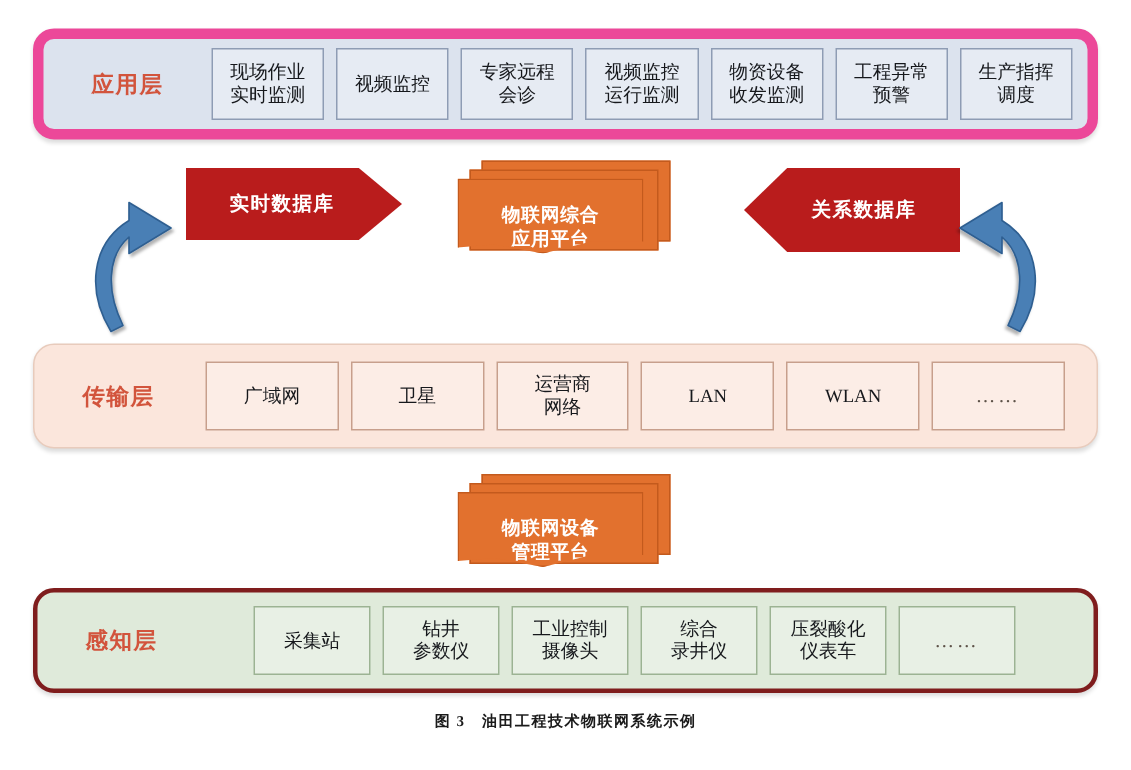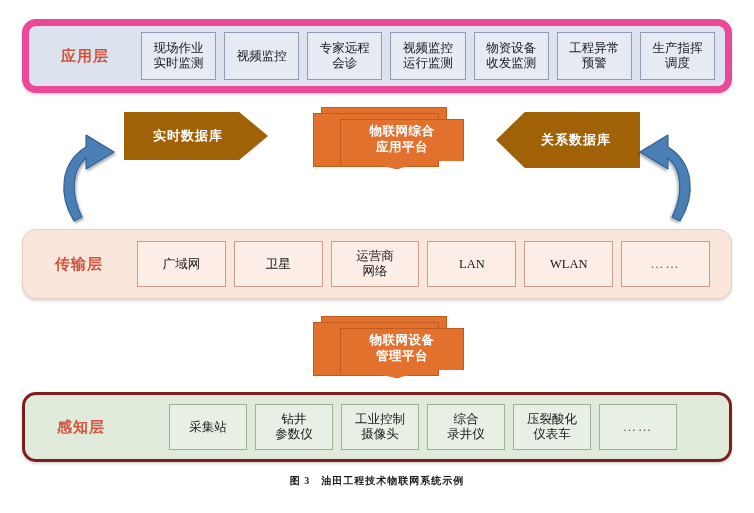--- a/index.html
+++ b/index.html
@@ -118,21 +118,21 @@
 
   .chev {
     position: absolute;
     display: flex;
     align-items: center;
     justify-content: center;
     color: #ffffff;
     font-size: 13px;
     font-weight: bold;
     letter-spacing: 1px;
-    background: #a16207;
+    background: #b91c1c;
     font-family: "Liberation Serif", "DejaVu Serif", serif;
     filter: drop-shadow(1px 2px 2px rgba(0,0,0,0.28));
   }
   .chev-right {
     left: 124px; top: 19px;
     width: 128px; height: 48px;
     clip-path: polygon(0 0, 80% 0, 100% 50%, 80% 100%, 0 100%);
     padding-right: 16px;
   }
   .chev-left {
@@ -154,23 +154,22 @@
     border: 1px solid #c35a1d;
   }
   .stack .card.c3 { left: 16px; top: 0;  width: 124px; height: 52px; }
   .stack .card.c2 { left: 8px;  top: 6;  width: 124px; height: 52px; }
   .stack .card.c1 {
     left: 0; top: 12px; width: 124px; height: 50px;
     clip-path: polygon(0 0, 100% 0, 100% 84%, 72% 84%, 46% 100%, 20% 88%, 0 92%);
     display: flex;
     align-items: flex-start;
     justify-content: center;
-    padding-top: 4px;
+    padding-top: 16px;
     box-sizing: border-box;
-    margin-left: 35px;
   }
   .stack .card-label {
     color: #ffffff;
     font-size: 12.5px;
     font-weight: bold;
     line-height: 1.25;
     text-align: center;
     white-space: pre-line;
     letter-spacing: 0.5px;
     font-family: "Liberation Serif", "DejaVu Serif", serif;

